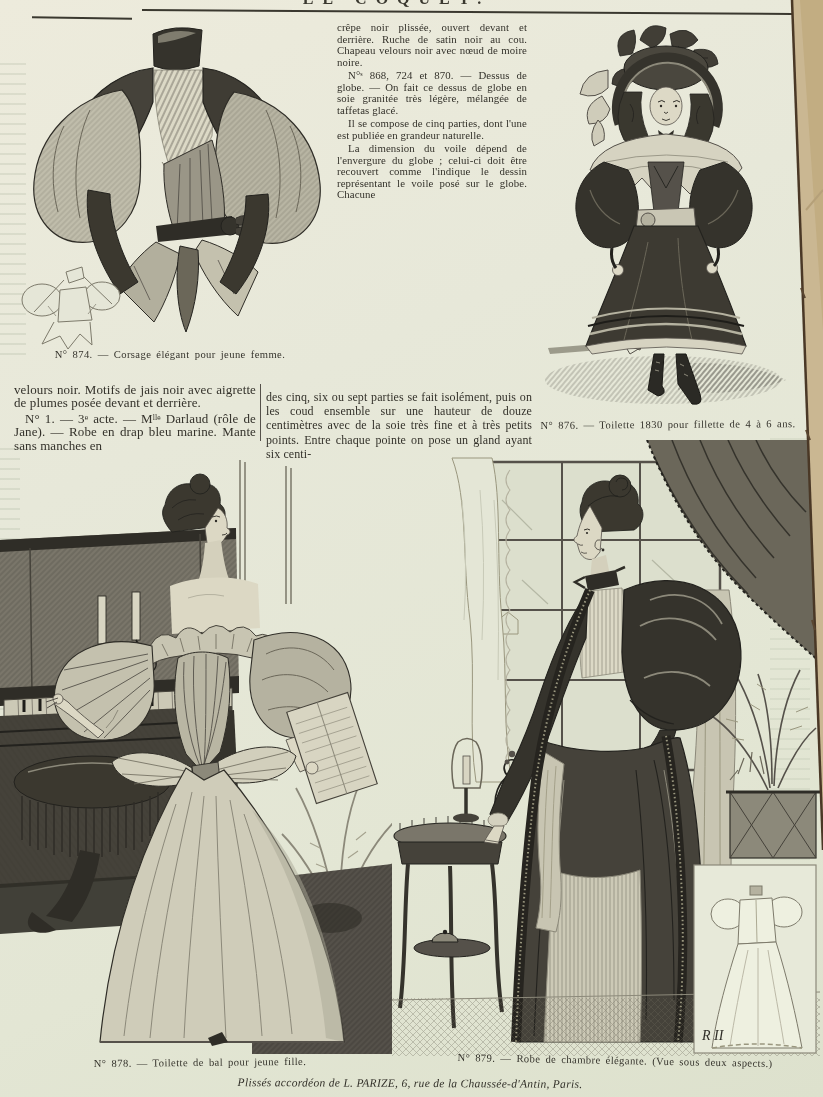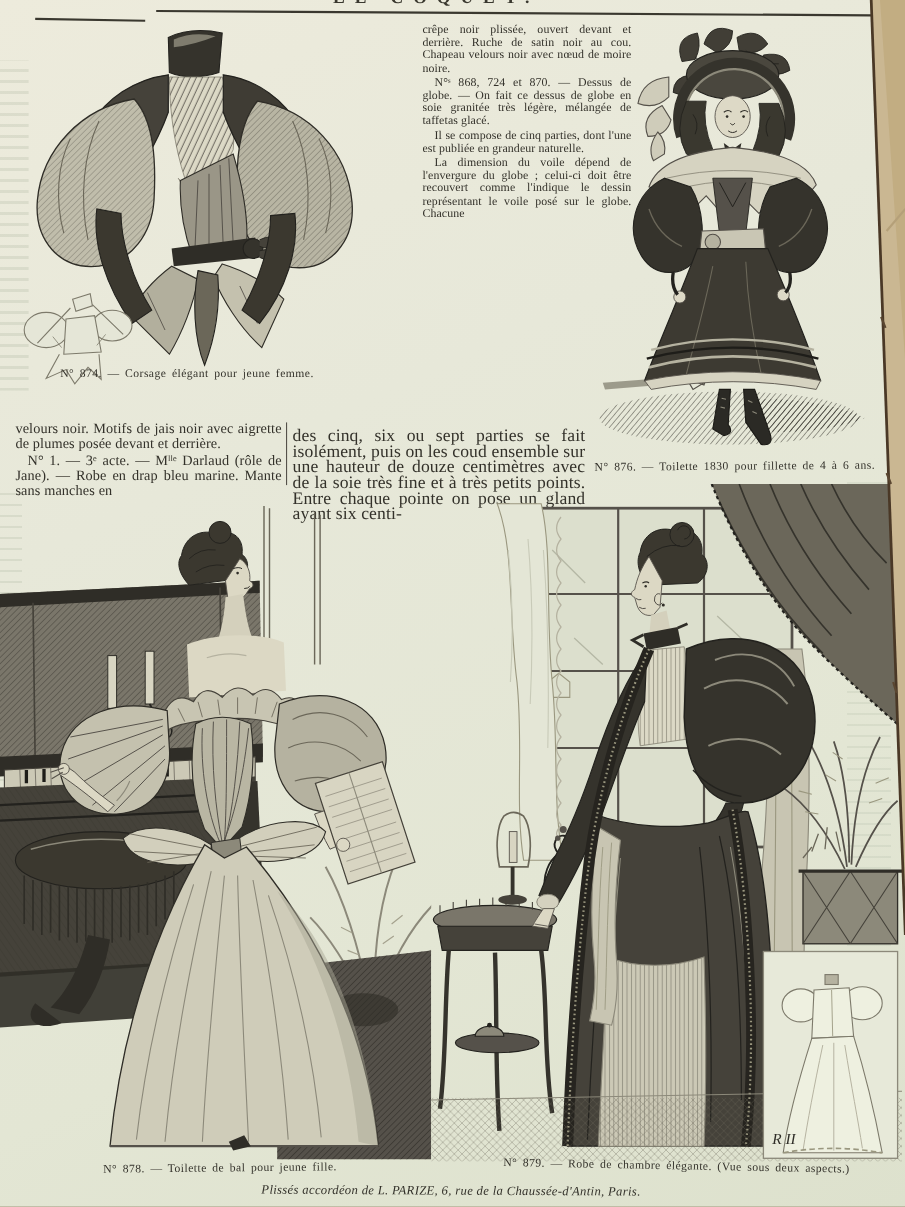--- a/index.html
+++ b/index.html
@@ -86,35 +86,35 @@
     <g stroke="#7d7a6b" fill="#e5e6d7" stroke-width="1">
       <path d="M62 258 l16 -5 l2 11 l-15 5 z"></path>
       <ellipse cx="38" cy="286" rx="20" ry="16"></ellipse>
       <ellipse cx="98" cy="282" rx="18" ry="14"></ellipse>
       <path d="M60 266 L30 298 M80 263 L108 290" fill="none"></path>
       <path d="M56 276 L82 273 L88 306 L54 308 Z"></path>
       <path d="M50 308 L38 330 L56 322 L64 335 L76 320 L88 331 L86 308" fill="none"></path>
       <path d="M44 292 l8 10 M92 290 l-8 10" fill="none" stroke-width=".7"></path>
     </g>
   </svg>
-  <div class="abs cap" style="left:30px;top:335px;width:280px;text-align:center;">N° 874. — Corsage élégant pour jeune femme.</div>
-
-  <div class="abs bodytext" style="left:337px;top:22px;width:190px;margin-left:47px;">
+  <div class="abs cap" style="left:30px;top:349px;width:280px;text-align:center;">N° 874. — Corsage élégant pour jeune femme.</div>
+
+  <div class="abs bodytext" style="left:337px;top:22px;width:190px;">
     <p>crêpe noir plissée, ouvert devant et derrière. Ruche de satin noir au cou. Chapeau velours noir avec nœud de moire noire.</p>
     <p class="ind">N°ˢ 868, 724 et 870. — Dessus de globe. — On fait ce dessus de globe en soie granitée très légère, mélangée de taffetas glacé.</p>
     <p class="ind">Il se compose de cinq parties, dont l'une est publiée en grandeur naturelle.</p>
     <p class="ind">La dimension du voile dépend de l'envergure du globe ; celui-ci doit être recouvert comme l'indique le dessin représentant le voile posé sur le globe. Chacune</p>
   </div>
 
   <div class="abs bodytext" style="left:14px;top:383px;width:242px;font-size:13px;line-height:13.4px;">
     <p>velours noir. Motifs de jais noir avec aigrette de plumes posée devant et derrière.</p>
     <p class="ind">N° 1. — 3ᵉ acte. — Mˡˡᵉ Darlaud (rôle de Jane). — Robe en drap bleu marine. Mante sans manches en</p>
   </div>
   <div class="abs coldiv" style="left:260px;top:384px;height:57px;"></div>
-  <div class="abs bodytext" style="left:266px;top:390px;width:266px;font-size:16px;line-height:14.2px;">
+  <div class="abs bodytext" style="left:266px;top:390px;width:266px;font-size:12px;line-height:14.2px;">
     <p>des cinq, six ou sept parties se fait isolément, puis on les coud ensemble sur une hauteur de douze centimètres avec de la soie très fine et à très petits points. Entre chaque pointe on pose un gland ayant six centi-</p>
   </div>
 
   <svg class="abs" style="left:528px;top:12px;" width="272" height="404" viewBox="0 0 272 404">
     <defs>
       <pattern id="b-d" width="4" height="4" patternUnits="userSpaceOnUse" patternTransform="rotate(40)">
         <line x1="2" y1="0" x2="2" y2="4" stroke="#2f2d27" stroke-width="0.7"></line>
       </pattern>
     </defs>
 

